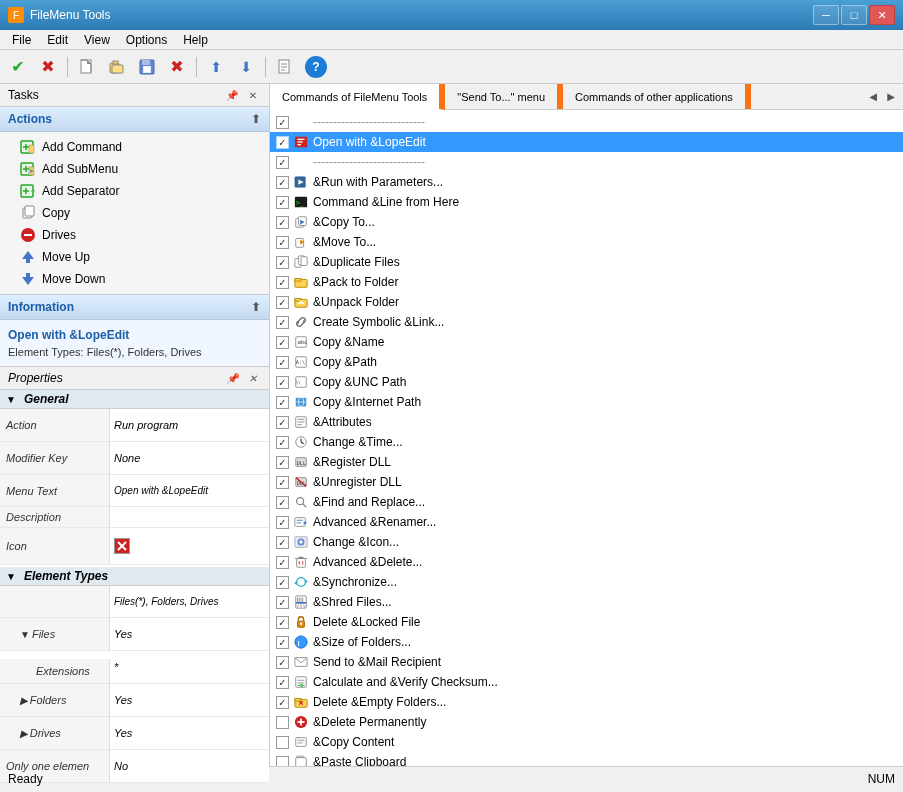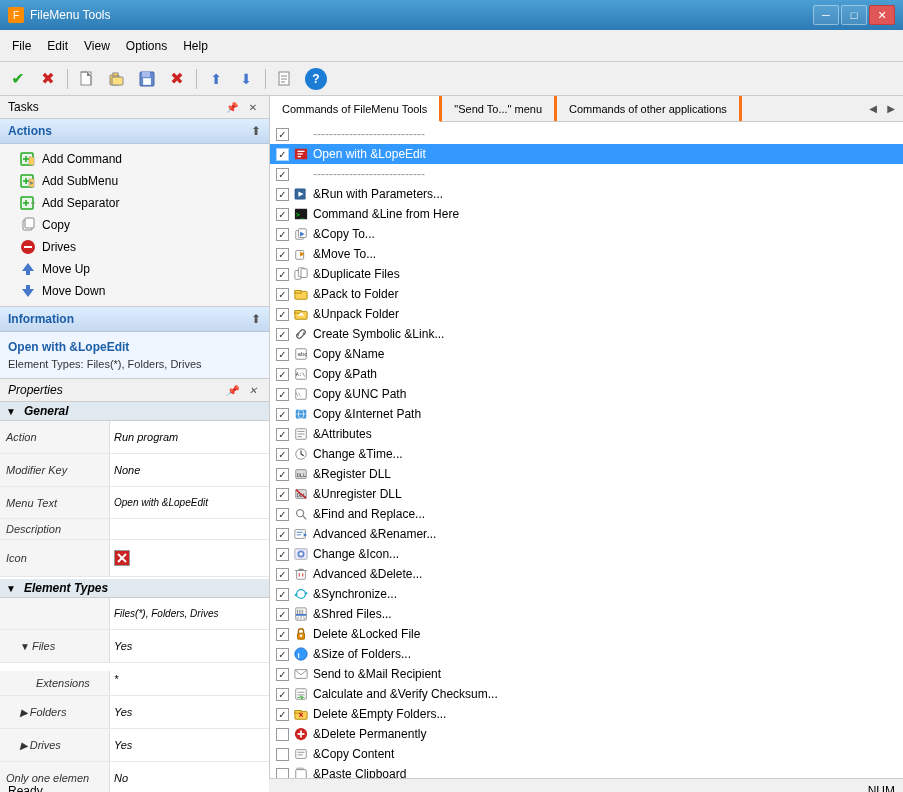--- a/index.html
+++ b/index.html
@@ -8,21 +8,21 @@
     
     .title-bar { background: linear-gradient(to bottom, #4a9fd4, #2d7ab5); height: 30px; display: flex; align-items: center; justify-content: space-between; padding: 0 8px; color: white; }
     .title-bar-left { display: flex; align-items: center; gap: 6px; }
     .title-bar-icon { width: 16px; height: 16px; background: #ff8c00; border-radius: 2px; display: flex; align-items: center; justify-content: center; font-size: 10px; color: white; }
     .title-bar-text { font-size: 12px; font-weight: normal; }
     .title-bar-controls { display: flex; gap: 2px; }
     .title-btn { width: 26px; height: 20px; border: 1px solid rgba(255,255,255,0.4); background: rgba(255,255,255,0.1); color: white; cursor: pointer; display: flex; align-items: center; justify-content: center; font-size: 11px; border-radius: 2px; }
     .title-btn.close { background: #e05555; border-color: #c04040; }
 
     
-    .menu-bar { background: #f0f0f0; height: 32px; display: flex; align-items: center; padding: 0 4px; border-bottom: 1px solid #ccc; }
+    .menu-bar { background: #f0f0f0; height: 20px; display: flex; align-items: center; padding: 0 4px; border-bottom: 1px solid #ccc; }
     .menu-item { padding: 2px 8px; cursor: pointer; font-size: 12px; border-radius: 2px; }
 
     
     .toolbar { background: #f0f0f0; height: 34px; display: flex; align-items: center; padding: 0 4px; border-bottom: 1px solid #ccc; gap: 2px; }
     .tool-btn { width: 28px; height: 26px; border: 1px solid transparent; background: transparent; cursor: pointer; display: flex; align-items: center; justify-content: center; border-radius: 2px; font-size: 14px; }
     .tool-separator { width: 1px; height: 20px; background: #bbb; margin: 0 3px; }
     .help-btn { width: 22px; height: 22px; background: #1c7cd6; color: white; border-radius: 50%; border: none; cursor: pointer; font-weight: bold; font-size: 12px; display: flex; align-items: center; justify-content: center; margin-left: 4px; }
 
     
     .main-layout { display: flex; height: calc(792px - 30px - 22px - 34px - 24px); }
@@ -62,21 +62,21 @@
     .props-key.indented { padding-left: 20px; }
     .props-key.indented2 { padding-left: 36px; margin-top: 8px; }
     .props-val { padding: 10px 4px; font-size: 11px; color: #000; display: flex; align-items: center; overflow: hidden; }
     .props-icon-val { width: 16px; height: 16px; border: 1px solid #ccc; background: white; display: flex; align-items: center; justify-content: center; }
 
     
     .right-panel { flex: 1; display: flex; flex-direction: column; background: white; }
     
     
     .tabs { display: flex; align-items: stretch; border-bottom: 1px solid #ccc; background: #f0f0f0; height: 26px; }
-    .tab { padding: 8px 12px; display: flex; align-items: center; cursor: pointer; font-size: 11px; border-right: 3px solid #f97316; background: #f0f0f0; white-space: nowrap; }
+    .tab { padding: 8px 12px; display: flex; align-items: center; cursor: pointer; font-size: 11px; border-right: 6px solid #f97316; background: #f0f0f0; white-space: nowrap; }
     .tab.active { background: white; border-bottom: 1px solid white; margin-bottom: -1px; font-weight: normal; }
     .tab-nav { display: flex; align-items: center; gap: 2px; margin-left: auto; padding: 0 4px; }
     .tab-nav-btn { width: 16px; height: 16px; cursor: pointer; display: flex; align-items: center; justify-content: center; font-size: 10px; color: #555; }
 
     
     .commands-list { flex: 1; overflow-y: scroll; padding: 2px 0; }
     .cmd-row { display: flex; align-items: center; padding: 1px 6px; gap: 4px; min-height: 20px; cursor: pointer; }
     .cmd-row.highlighted { background: #3399ff; color: white; }
     .cmd-checkbox { width: 13px; height: 13px; border: 1px solid #999; background: white; display: flex; align-items: center; justify-content: center; flex-shrink: 0; font-size: 10px; }
     .cmd-checkbox.checked::after { content: '✓'; color: #333; font-size: 10px; }

